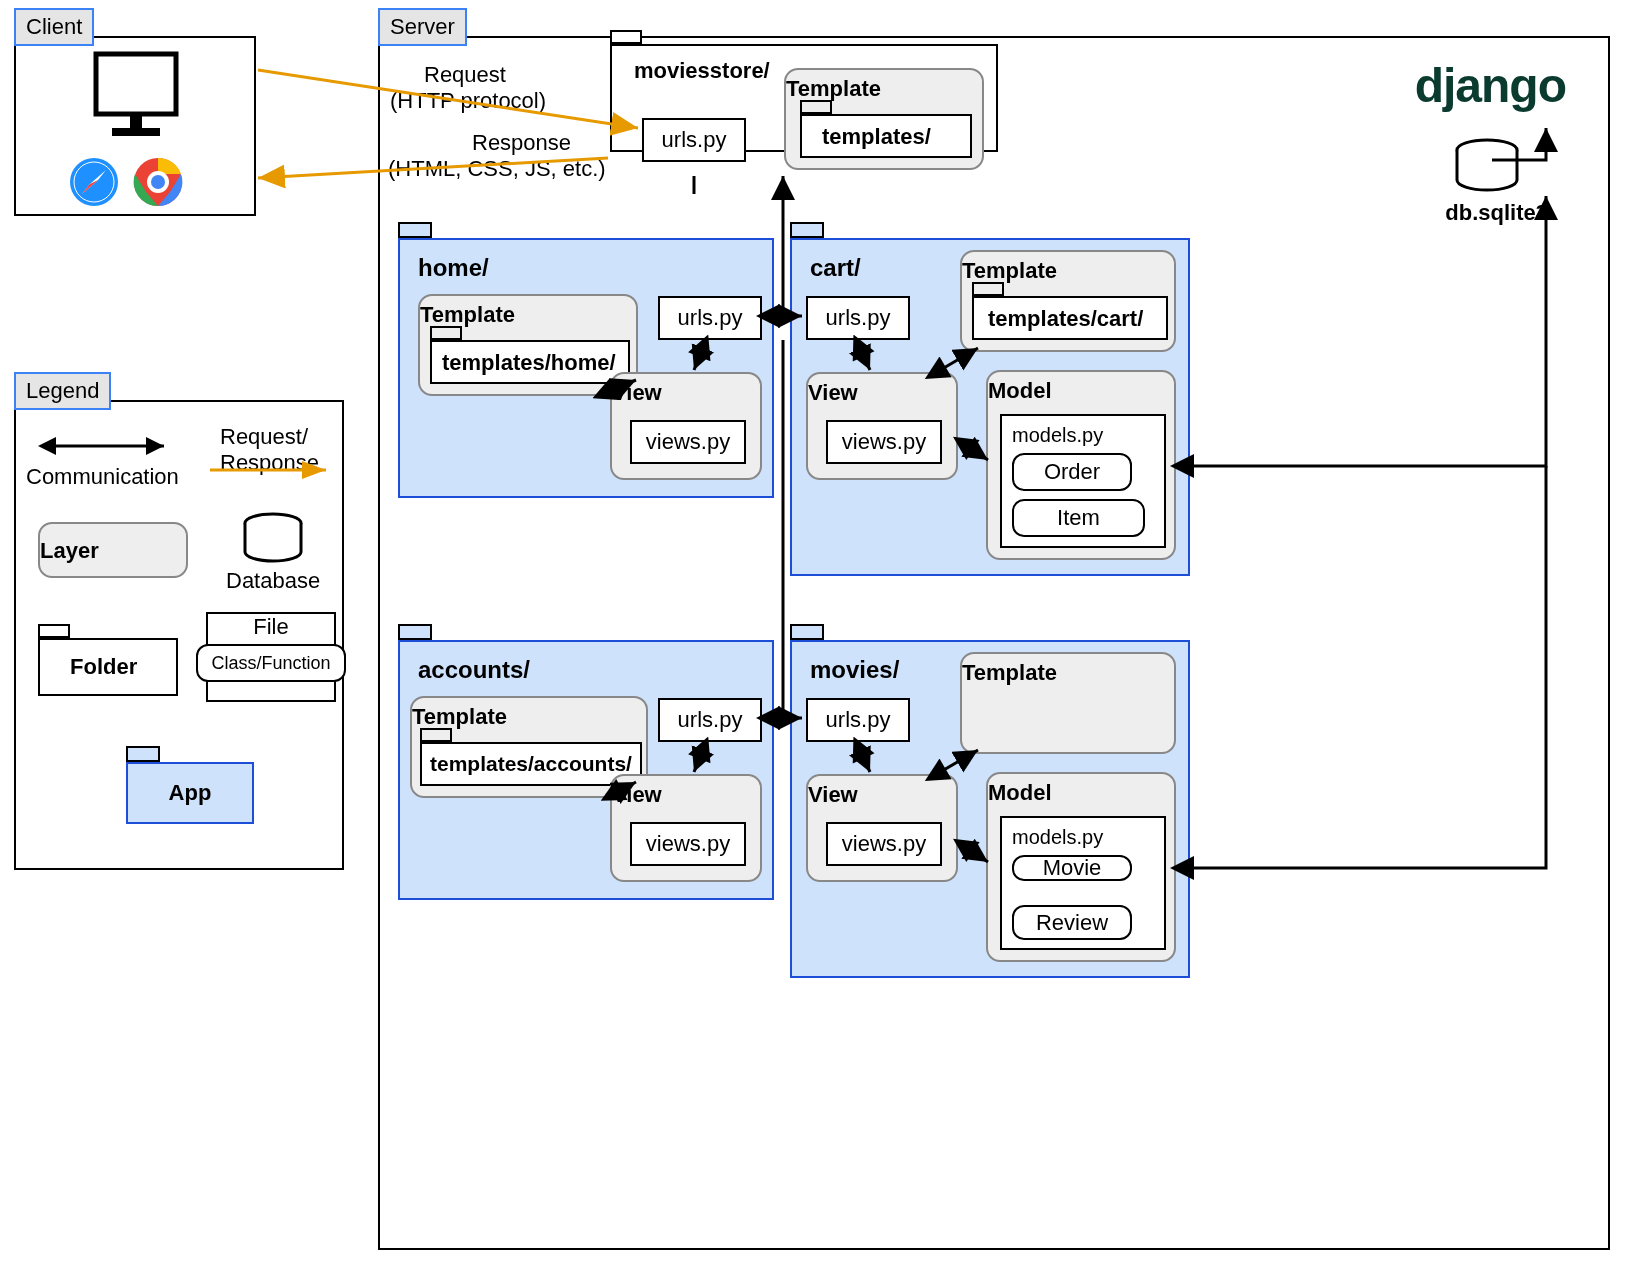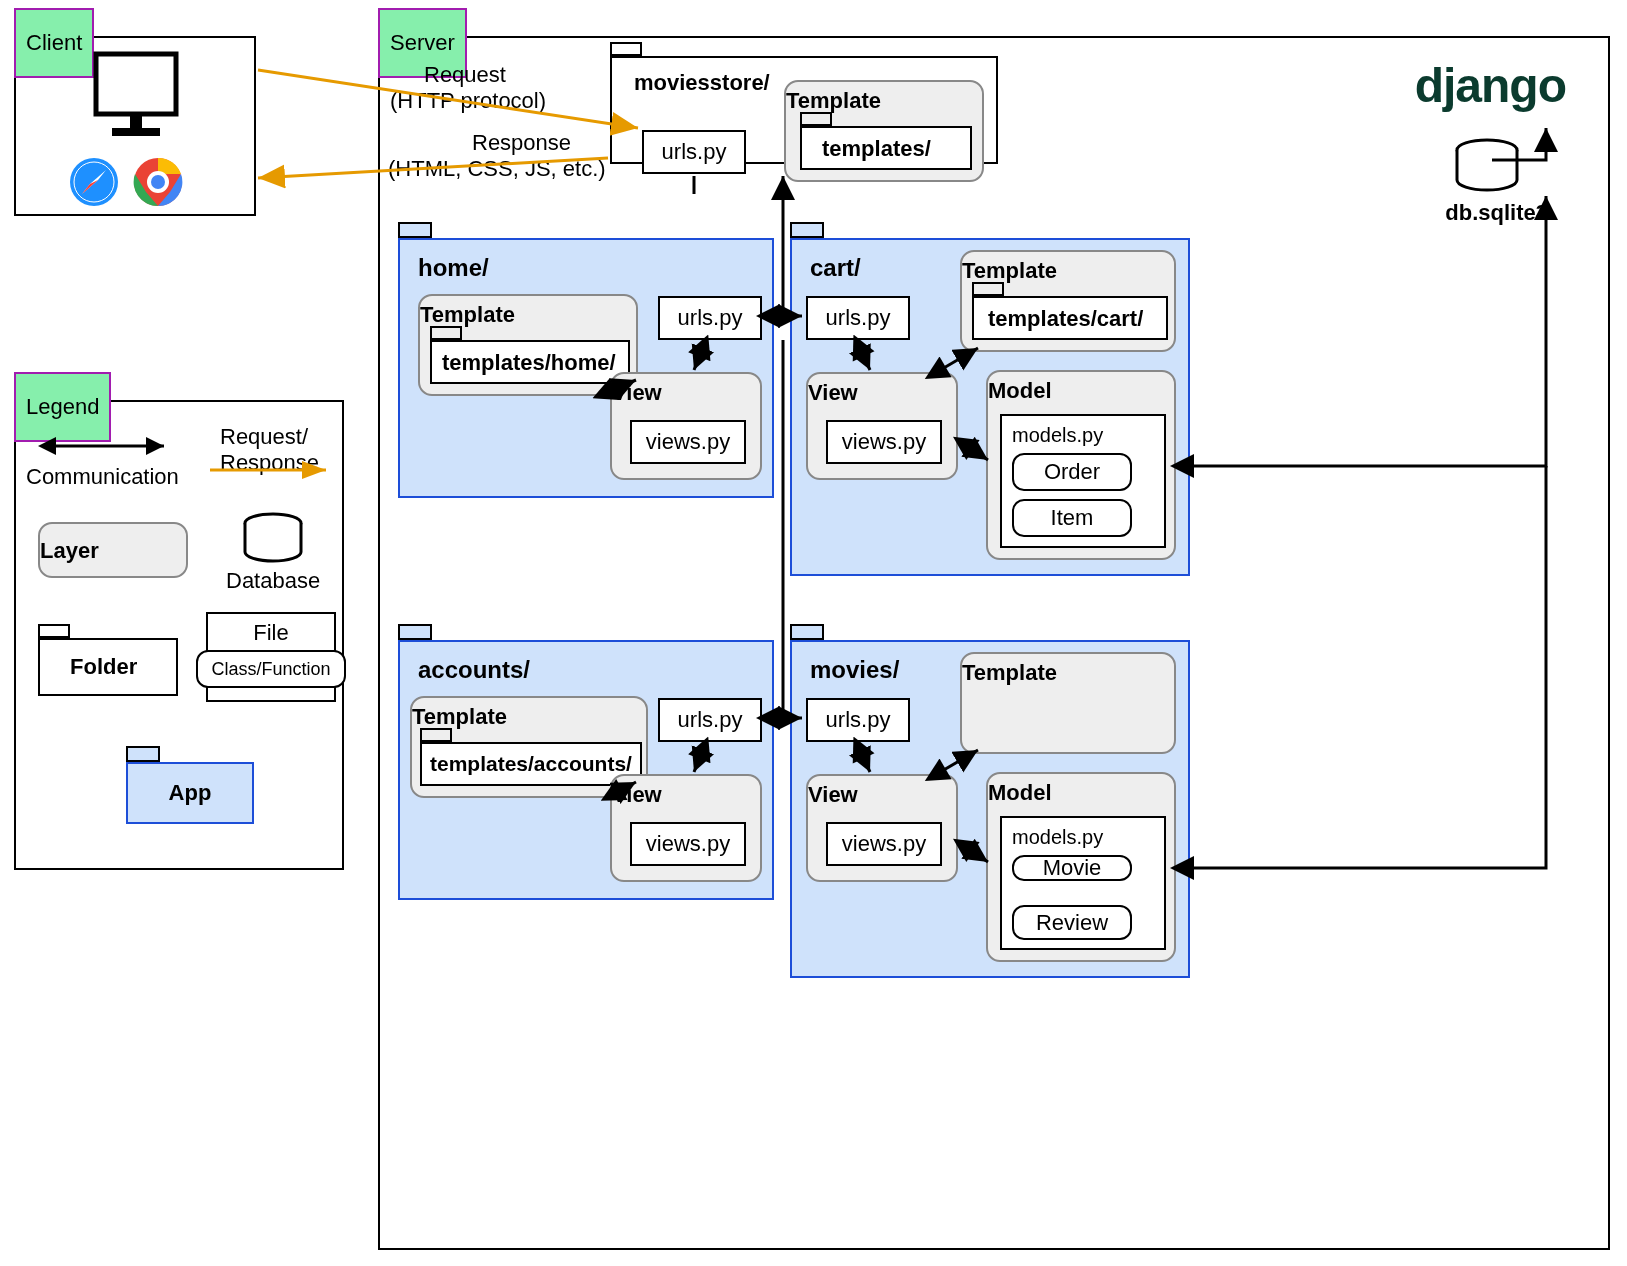--- a/index.html
+++ b/index.html
@@ -1,18 +1,18 @@
 <!DOCTYPE html>
 <html><head>
 <meta charset="utf-8">
 <style>
   html,body{margin:0;padding:0;font-family:Arial,Helvetica,sans-serif;background:#fff;color:#000}
   .canvas{position:relative;width:1627px;height:1266px}
   .box{position:absolute;border:2px solid #000;background:#fff;box-sizing:border-box}
-  .lbl{position:absolute;border:2px solid #a21caf;background:#86efac;padding:20px 10px;font-size:22px;top:-30px;left:-2px;box-sizing:border-box}
+  .lbl{position:absolute;border:2px solid #3b82f6;background:#e5e5e5;padding:4px 10px;font-size:22px;top:-30px;left:-2px;box-sizing:border-box}
   .lbl-sm{font-size:22px;font-weight:400}
   .app{position:absolute;background:#cfe2fb;border:2px solid #1d4ed8;box-sizing:border-box}
   .app-tab{position:absolute;width:34px;height:16px;border:2px solid #000;background:#cfe2fb;top:-18px;left:-2px;box-sizing:border-box}
   .app-name{position:absolute;top:14px;left:18px;font-size:24px;font-weight:700}
   .folder{position:absolute;border:2px solid #000;background:#fff;box-sizing:border-box}
   .folder-tab{position:absolute;width:32px;height:14px;border:2px solid #000;background:#fff;top:-16px;left:-2px;box-sizing:border-box}
   .folder-tab-grey{background:#eeeeee}
   .folder-label{position:absolute;font-size:22px;font-weight:700}
   .layer{position:absolute;border:2px solid #888;border-radius:14px;background:#eeeeee;box-sizing:border-box}
   .layer-title{position:absolute;width:100%;text-align:left;font-size:22px;font-weight:700}
@@ -57,21 +57,21 @@
 
     <div style="position:absolute;right:42px;top:20px;font-size:48px;font-weight:900;letter-spacing:-1px;color:#0b3b2e">django</div>
 
     <svg style="position:absolute;right:86px;top:100px;width:70px;height:56px">
       <ellipse cx="35" cy="12" rx="30" ry="10" fill="#fff" stroke="#000" stroke-width="3"></ellipse>
       <path d="M5 12 L5 42 A30 10 0 0 0 65 42 L65 12" fill="#fff" stroke="#000" stroke-width="3"></path>
     </svg>
     <div class="txt" style="right:60px;top:162px;font-weight:700">db.sqlite3</div>
   </div>
 
-  <div class="folder" style="left:610px;top:56px;width:388px;height:108px">
+  <div class="folder" style="left:610px;top:44px;width:388px;height:108px">
     <div class="folder-tab"></div>
     <div class="folder-label" style="top:12px;left:22px">moviesstore/</div>
     <div class="filebox" style="left:30px;top:72px;width:104px;height:44px">urls.py</div>
 
     <div class="layer" style="left:172px;top:22px;width:200px;height:102px">
       <div class="layer-title" style="top:6px">Template</div>
       <div class="folder" style="left:14px;top:44px;width:172px;height:44px">
         <div class="folder-tab folder-tab-grey"></div>
         <div class="folder-label" style="top:8px;left:20px">templates/</div>
       </div>
@@ -108,21 +108,21 @@
     </div>
     <div class="layer" style="left:14px;top:132px;width:152px;height:108px">
       <div class="layer-title" style="top:6px">View</div>
       <div class="filebox" style="left:18px;top:46px;width:116px;height:44px">views.py</div>
     </div>
     <div class="layer" style="left:194px;top:130px;width:190px;height:190px">
       <div class="layer-title" style="top:6px">Model</div>
       <div class="filebox" style="left:12px;top:42px;width:166px;height:134px;flex-direction:column;align-items:flex-start;padding:8px 10px;justify-content:flex-start">
         <div style="font-size:20px;margin-bottom:6px">models.py</div>
         <div class="classchip" style="position:relative;left:0;top:0;width:120px;height:38px;margin-bottom:8px">Order</div>
-        <div class="classchip" style="position:relative;left:0;top:0;width:120px;height:38px">Item</div>
+        <div class="classchip" style="position:relative;left:0;top:0;width:133px;height:38px">Item</div>
       </div>
     </div>
   </div>
 
   <div class="app" style="left:398px;top:640px;width:376px;height:260px">
     <div class="app-tab"></div>
     <div class="app-name">accounts/</div>
     <div class="filebox" style="left:258px;top:56px;width:104px;height:44px">urls.py</div>
     <div class="layer" style="left:10px;top:54px;width:238px;height:102px">
       <div class="layer-title" style="top:6px">Template</div>
@@ -193,21 +193,21 @@
       <ellipse cx="33" cy="11" rx="28" ry="9" fill="#fff" stroke="#000" stroke-width="3"></ellipse>
       <path d="M5 11 L5 40 A28 9 0 0 0 61 40 L61 11" fill="#fff" stroke="#000" stroke-width="3"></path>
     </svg>
     <div class="txt" style="left:210px;top:166px">Database</div>
 
     <div class="folder" style="left:22px;top:236px;width:140px;height:58px">
       <div class="folder-tab"></div>
       <div class="folder-label" style="top:14px;left:30px">Folder</div>
     </div>
 
-    <div class="filebox" style="left:190px;top:210px;width:130px;height:90px;flex-direction:column;justify-content:flex-start;padding-top:6px">
+    <div class="filebox" style="left:190px;top:210px;width:130px;height:90px;flex-direction:column;justify-content:flex-start;">
       <div style="font-size:22px;margin-bottom:4px">File</div>
       <div class="classchip" style="position:relative;width:150px;height:38px;font-size:18px">Class/Function</div>
     </div>
 
     <div class="app" style="left:110px;top:360px;width:128px;height:62px">
       <div class="app-tab"></div>
       <div style="position:absolute;width:100%;text-align:center;top:16px;font-size:22px;font-weight:700">App</div>
     </div>
   </div>
 

